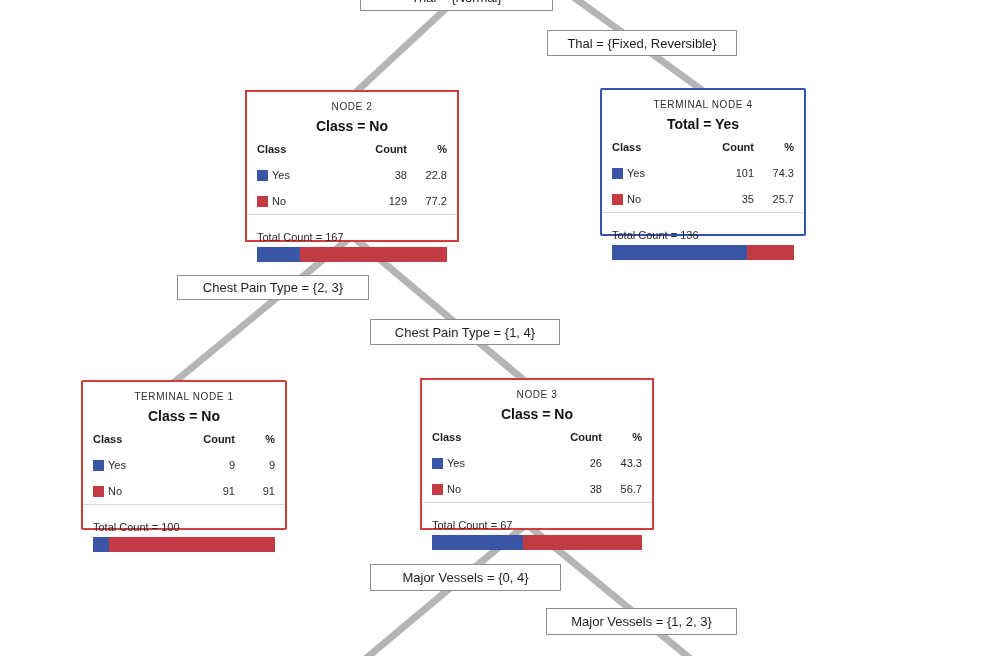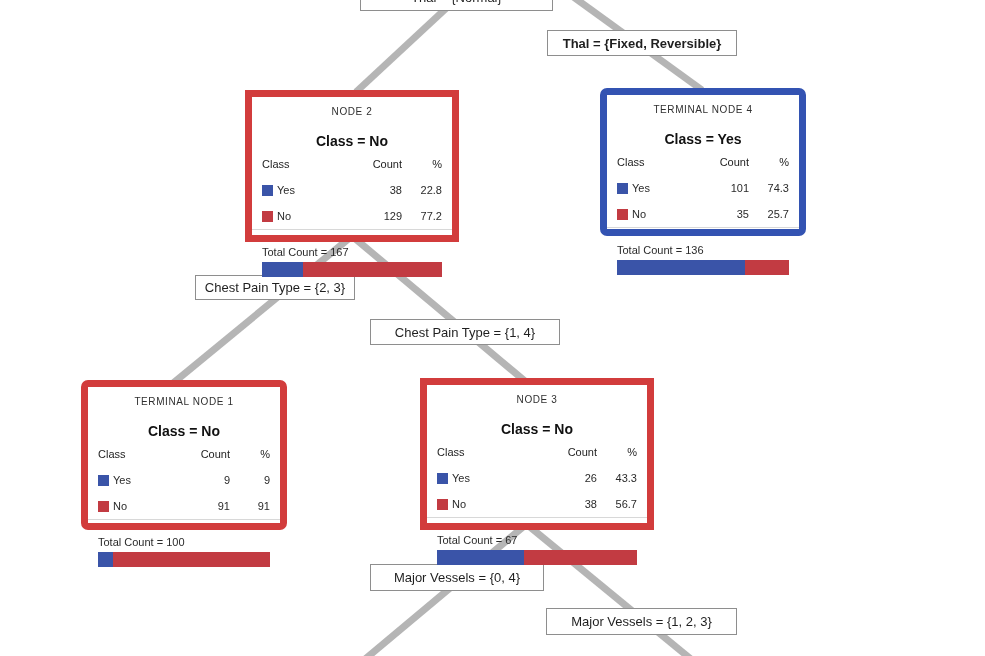--- a/index.html
+++ b/index.html
@@ -27,47 +27,47 @@
     justify-content: center;
     font-size: 13px;
     color: #1f1f1f;
     white-space: nowrap;
     z-index: 2;
   }
   .node {
     position: absolute;
     box-sizing: border-box;
     background: #ffffff;
-    border: 7px solid #d946ef;
+    border: 2px solid #d946ef;
     padding: 8px 10px 9px 10px;
     z-index: 3;
   }
-  .node.rounded { border-radius: 7px; }
+  .node.rounded { border-radius: 2px; }
   .node-title {
     text-align: center;
     font-size: 10px;
     letter-spacing: 0.6px;
     color: #2f2f2f;
     margin-top: 1px;
   }
   .node-class {
     text-align: center;
     font-size: 14px;
     font-weight: bold;
     color: #111;
-    margin-top: 16px;
+    margin-top: 6px;
   }
   .trow {
     display: flex;
     align-items: center;
     font-size: 11px;
     margin-top: 14px;
     color: #2a2a2a;
   }
-  .trow.thead { margin-top: 9px; font-weight: normal; color: #1d1d1d; }
+  .trow.thead { margin-top: 9px; font-weight: bold; color: #1d1d1d; }
   .c-class { flex: 1; display: flex; align-items: center; }
   .c-count { width: 58px; text-align: right; }
   .c-pct   { width: 40px; text-align: right; }
   .swatch {
     display: inline-block;
     width: 11px; height: 11px;
     margin-right: 4px;
     flex: none;
   }
   .divider {
@@ -93,30 +93,30 @@
     <line x1="561" y1="-12" x2="702" y2="90" stroke-width="7" stroke="#B5B5B5"></line>
     <line x1="352" y1="236" x2="172" y2="384" stroke-width="7" stroke="#B5B5B5"></line>
     <line x1="352" y1="236" x2="526" y2="382" stroke-width="7" stroke="#B5B5B5"></line>
     <line x1="523" y1="527" x2="364" y2="660" stroke-width="7" stroke="#B5B5B5"></line>
     <line x1="530" y1="527" x2="692" y2="660" stroke-width="7" stroke="#B5B5B5"></line>
   </svg>
 
   <div class="edge-label" style="left: 360px; top: -17px; width: 193px; height: 28px; border-color: rgb(142, 142, 142);">
     <span>Thal = {Normal}</span>
   </div>
-  <div class="edge-label" style="left: 547px; top: 30px; width: 190px; height: 26px; border-color: rgb(142, 142, 142); font-weight: bold;">
+  <div class="edge-label" style="left: 547px; top: 30px; width: 190px; height: 26px; border-color: rgb(142, 142, 142);">
     <span>Thal = {Fixed, Reversible}</span>
   </div>
-  <div class="edge-label" style="left: 195px; top: 275px; width: 160px; height: 25px; border-color: rgb(142, 142, 142); text-align: right;">
+  <div class="edge-label" style="left: 177px; top: 275px; width: 192px; height: 25px; border-color: rgb(142, 142, 142); text-align: right;">
     <span>Chest Pain Type = {2, 3}</span>
   </div>
   <div class="edge-label" style="left: 370px; top: 319px; width: 190px; height: 26px; border-color: rgb(142, 142, 142);">
     <span>Chest Pain Type = {1, 4}</span>
   </div>
-  <div class="edge-label" style="left: 370px; top: 564px; width: 174px; height: 27px; border-color: rgb(142, 142, 142);">
+  <div class="edge-label" style="left: 370px; top: 564px; width: 191px; height: 27px; border-color: rgb(142, 142, 142);">
     <span>Major Vessels = {0, 4}</span>
   </div>
   <div class="edge-label" style="left: 546px; top: 608px; width: 191px; height: 27px; border-color: rgb(142, 142, 142);">
     <span>Major Vessels = {1, 2, 3}</span>
   </div>
 
   <div class="node" style="left: 245px; top: 90px; width: 214px; height: 152px; border-color: rgb(210, 60, 60);">
     <div class="node-title">NODE 2</div>
     <div class="node-class">Class = No</div>
     <div class="trow thead">
@@ -143,21 +143,21 @@
     <div class="divider"></div>
     <div class="node-total">Total Count = 167</div>
     <div class="bar">
       <span class="seg" style="background-color: rgb(58, 84, 168); width: 22.8%;"></span>
       <span class="seg" style="background-color: rgb(194, 59, 66); width: 77.2%;"></span>
     </div>
   </div>
 
   <div class="node rounded" style="left: 600px; top: 88px; width: 206px; height: 148px; border-color: rgb(51, 83, 178);">
     <div class="node-title">TERMINAL NODE 4</div>
-    <div class="node-class">Class = Yes</div>
+    <div class="node-class">Total = Yes</div>
     <div class="trow thead">
       <span class="c-class">Class</span>
       <span class="c-count">Count</span>
       <span class="c-pct">%</span>
     </div>
     <div class="trow">
       <span class="c-class">
           <span class="swatch" style="background-color: rgb(58, 84, 168);"></span>
           <span>Yes</span>
         </span>

